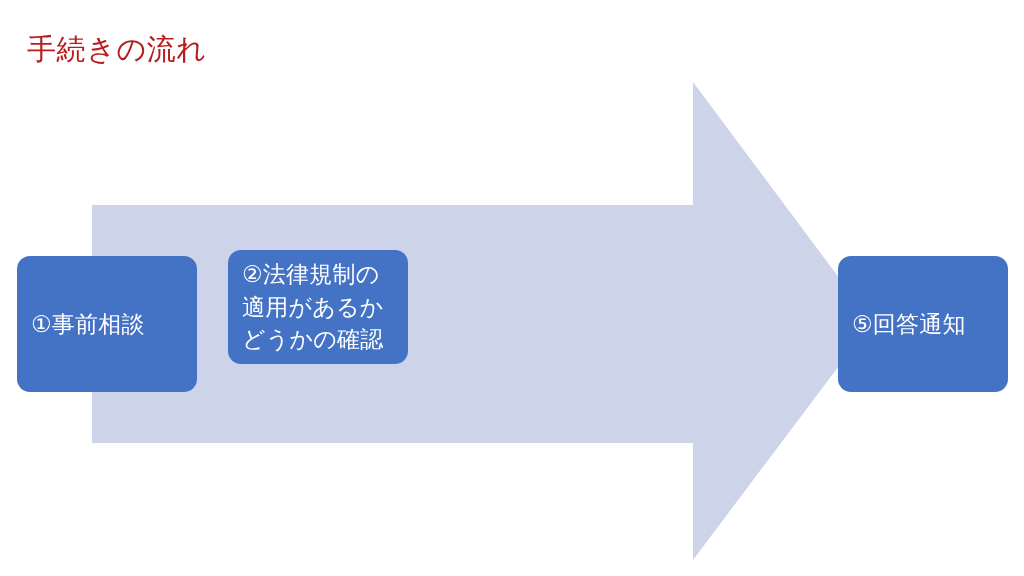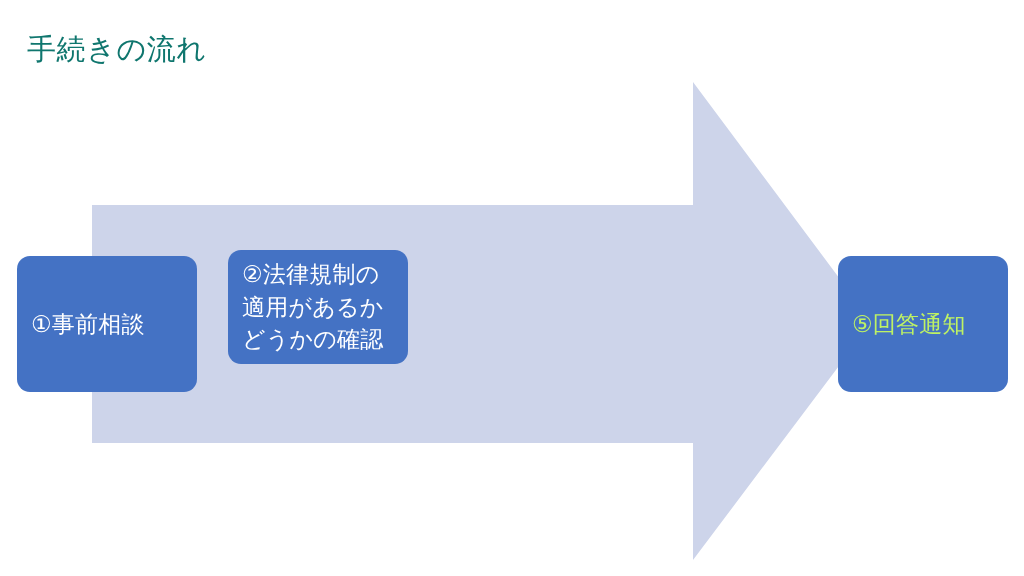--- a/index.html
+++ b/index.html
@@ -81,18 +81,18 @@
 
   <div class="step-box" style="left: 228px; top: 250px; width: 180px; height: 114px; background: rgb(68, 114, 196);">
     <span class="step-label" style="color: rgb(255, 255, 255);">②法律規制の
 適用があるか
 どうかの確認</span>
   </div>
 
 
 
   <div class="step-box center" style="left: 838px; top: 256px; width: 170px; height: 136px; background: rgb(68, 114, 196);">
-    <span class="step-label" style="color: #bef264;">⑤回答通知</span>
+    <span class="step-label" style="color: #ffffff;">⑤回答通知</span>
   </div>
 
-  <div id="slide-title" style="color: #0f766e;">手続きの流れ</div>
+  <div id="slide-title" style="color: #b91c1c;">手続きの流れ</div>
 
 </div>
 
 </body></html>

